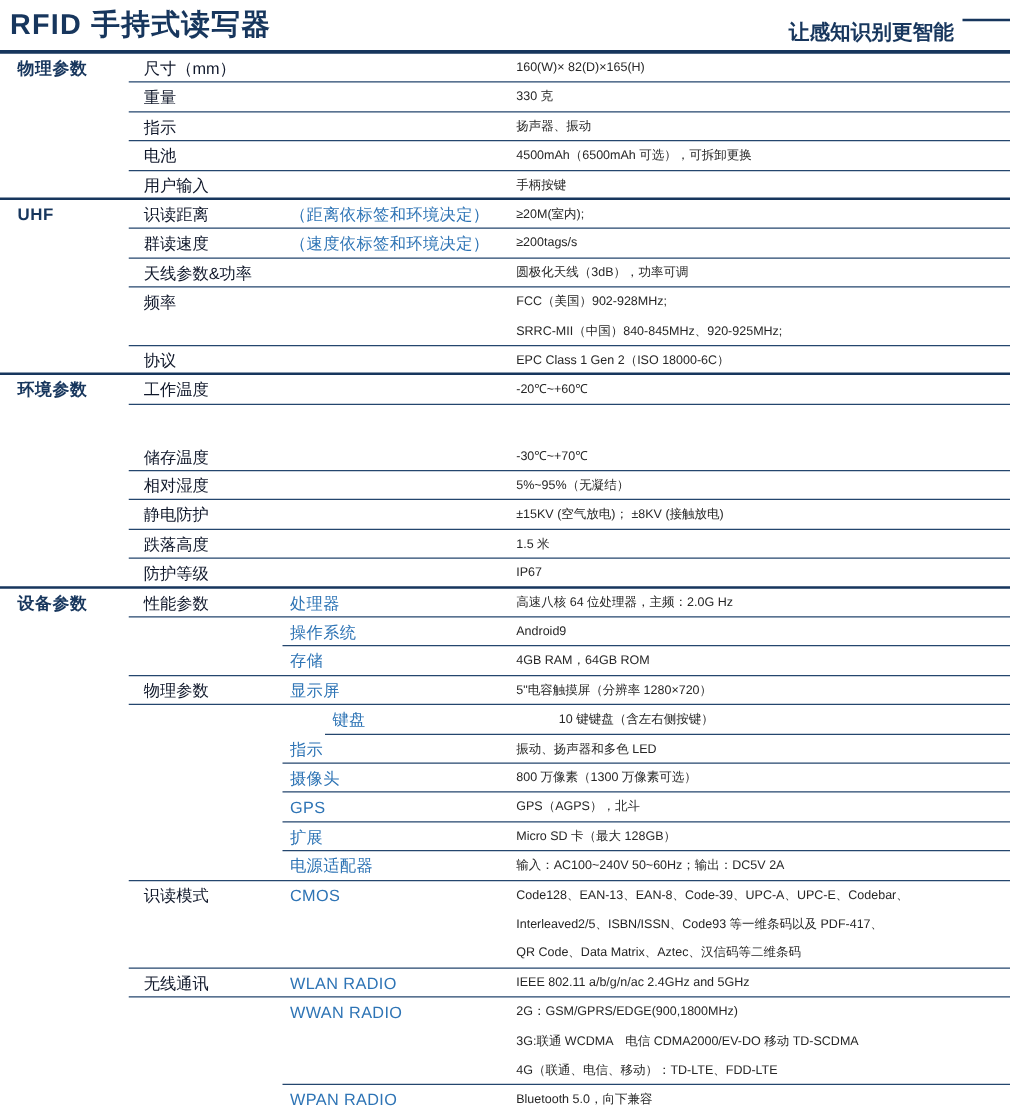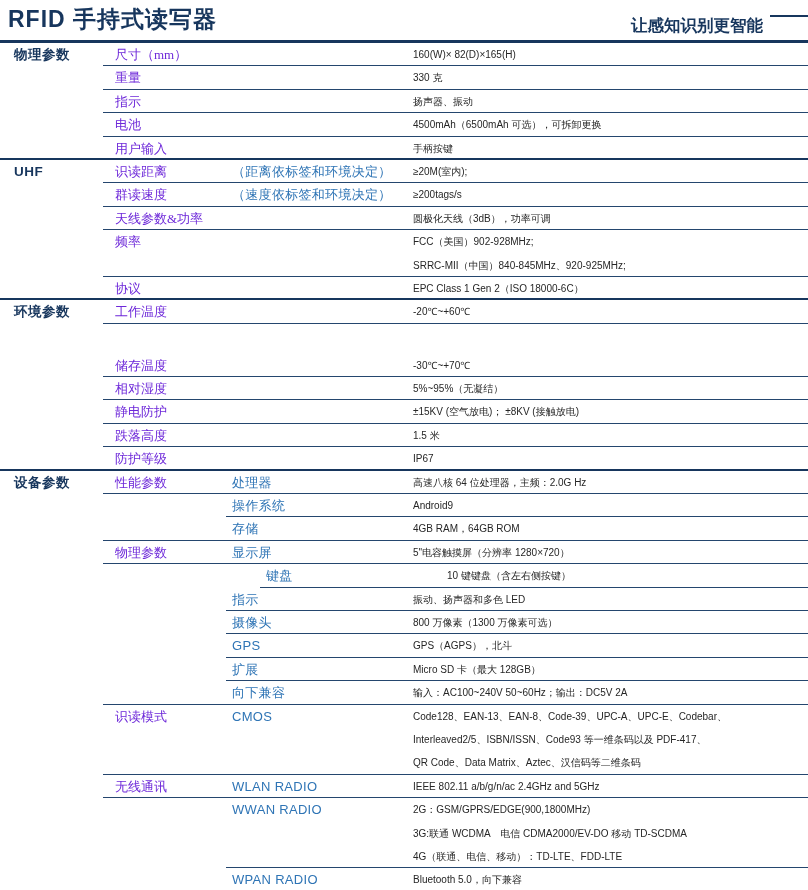--- a/index.html
+++ b/index.html
@@ -11,21 +11,21 @@
          color:#17365D;letter-spacing:1px;}
   .slogan-wrap{position:absolute;right:0;bottom:3px;display:flex;}
   .slogan{font-size:16.5px;font-weight:bold;color:#17365D;}
   .slogan-dash{display:inline-block;width:38px;height:2px;background:#17365D;margin-left:7px;}
   .hdr-rule{height:3px;background:#17365D;}
   
   #spec-table{position:relative;}
   .row{position:relative;}
   .c1,.c2,.c3{position:absolute;top:0;white-space:nowrap;line-height:23.4px;font-size:13px;}
   .c1{left:14px;width:88px;font-weight:bold;color:#17365D;font-size:13.5px;letter-spacing:0.5px;}
-  .c2{left:115px;width:112px;color:#6d28d9;font-family:Liberation Serif, serif;}
+  .c2{left:115px;width:112px;color:#0f172a;}
   .c3{left:232px;width:178px;color:#2E74B5;letter-spacing:0.3px;}
   .c4{position:absolute;top:0;left:413px;right:4px;color:#262626;font-size:10px;}
   .vline{height:23.4px;line-height:23.4px;white-space:nowrap;}
   .sep{position:absolute;bottom:0;right:0;}
   .sep-col2{left:103px;height:1px;background:#24466e;}
   .sep-col3{left:226px;height:1px;background:#24466e;}
   .sep-full{left:0;height:2px;background:#17365D;}
 </style>
 </head>
 <body>
@@ -262,21 +262,21 @@
     <span class="c2"></span>
     <span class="c3">扩展</span>
     <div class="c4">
           <div class="vline">Micro SD 卡（最大 128GB）</div>
         </div>
     <div class="sep sep-col3"></div>
   </div>
       <div class="row" style="height: 23.4px;">
     <span class="c1"></span>
     <span class="c2"></span>
-    <span class="c3">向下兼容</span>
+    <span class="c3">电源适配器</span>
     <div class="c4">
           <div class="vline">输入：AC100~240V 50~60Hz；输出：DC5V 2A</div>
         </div>
     <div class="sep sep-col2"></div>
   </div>
       <div class="row" style="height: 70.2px;">
     <span class="c1"></span>
     <span class="c2">识读模式</span>
     <span class="c3">CMOS</span>
     <div class="c4">

